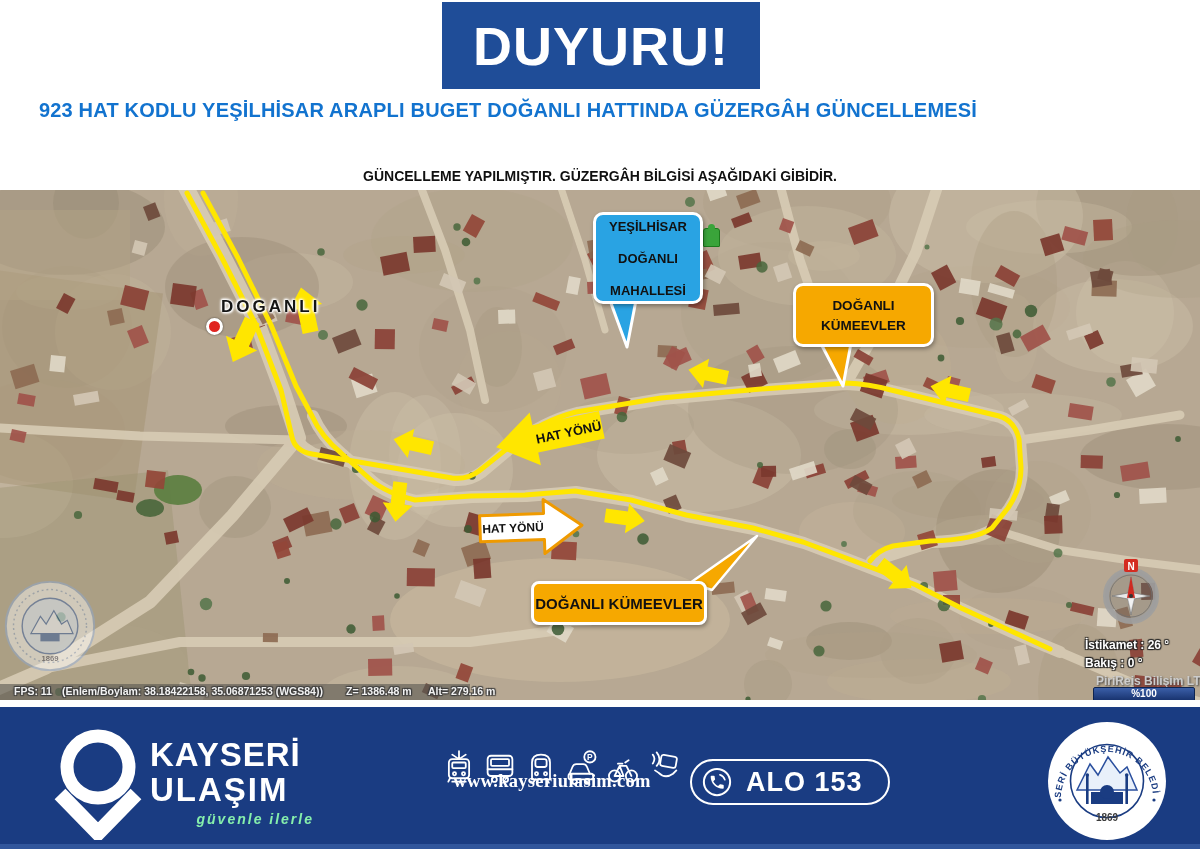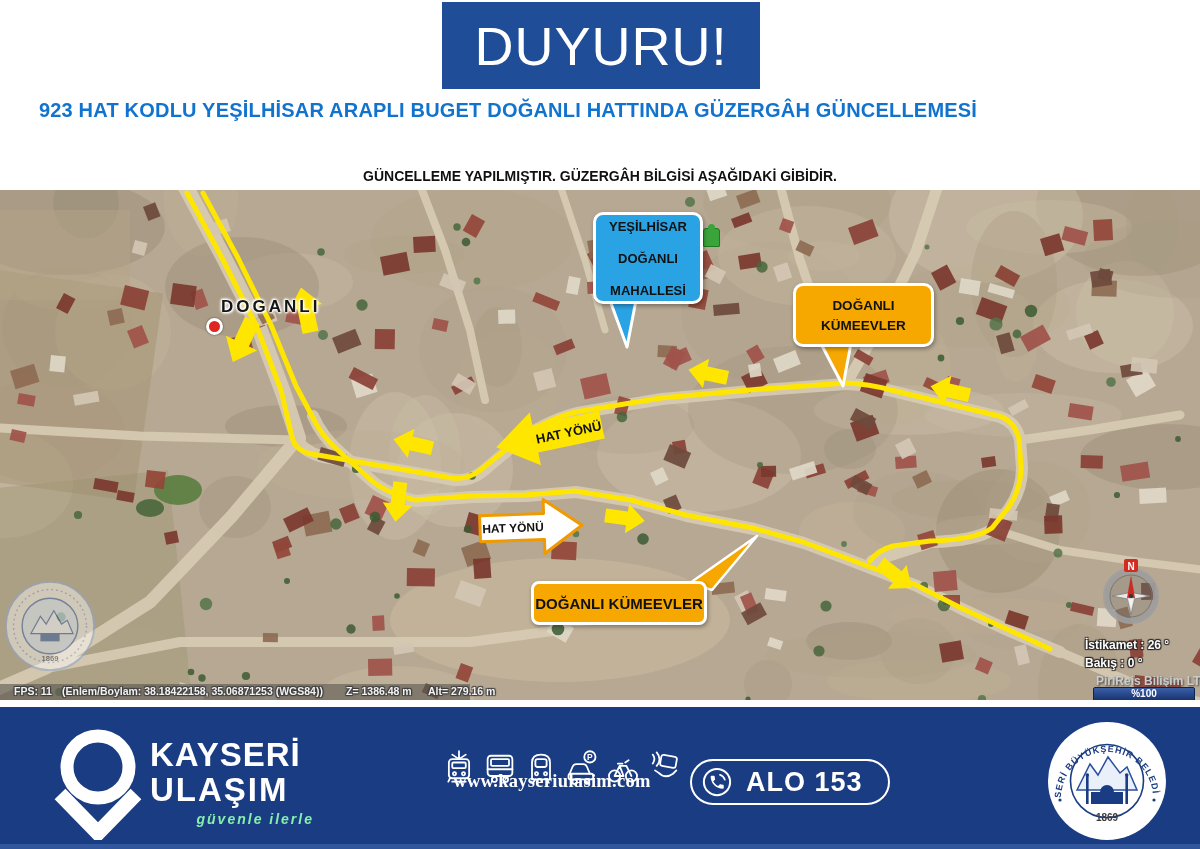--- a/index.html
+++ b/index.html
@@ -1,21 +1,21 @@
 <!DOCTYPE html>
 <html><head>
 <meta charset="utf-8">
 <style>
   html,body{margin:0;padding:0;background:#e9e9e9;}
   .page{position:relative;width:1200px;height:849px;background:#ffffff;overflow:hidden;
         font-family:"Liberation Sans","DejaVu Sans",sans-serif;margin:0 auto;}
   
   .banner{position:absolute;left:442px;top:2px;width:318px;height:87px;background:#1f4d98;
           display:flex;align-items:center;justify-content:center;}
-  .banner span{color:#fff;font-size:54px;font-weight:normal;letter-spacing:1px;}
+  .banner span{color:#fff;font-size:54px;font-weight:bold;letter-spacing:1px;}
   .title{position:absolute;left:0;top:99px;width:1016px;text-align:center;color:#1273cf;
          font-size:20px;font-weight:bold;letter-spacing:.2px;}
   .body-line{position:absolute;left:0;width:1200px;text-align:center;color:#101010;
              font-size:14px;font-weight:bold;}
   .bl1{top:146px;} .bl2{top:168px;}
   
   .map{position:absolute;left:0;top:190px;width:1200px;height:510px;background:#b7a893;overflow:hidden;}
   .map svg.base{position:absolute;left:0;top:0;}
   .place-label{position:absolute;left:221px;top:107px;font-size:17px;font-weight:bold;color:#141414;
     letter-spacing:3px;text-shadow:0 0 3px #fff,0 0 3px #fff,0 0 4px #fff,1px 1px 2px #fff,-1px -1px 2px #fff;}

